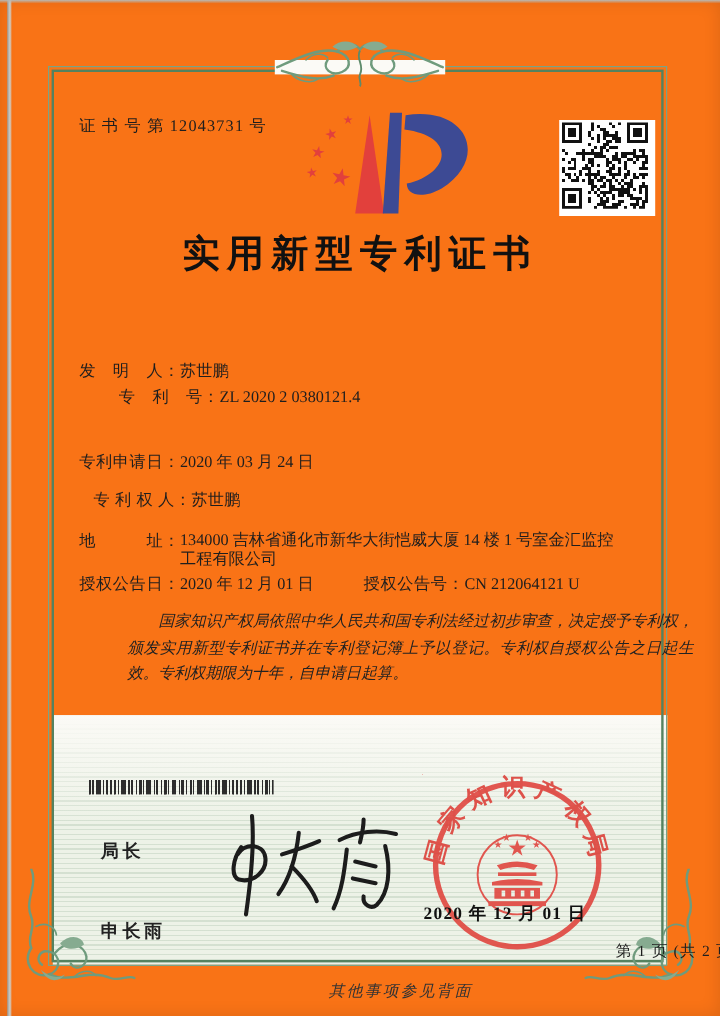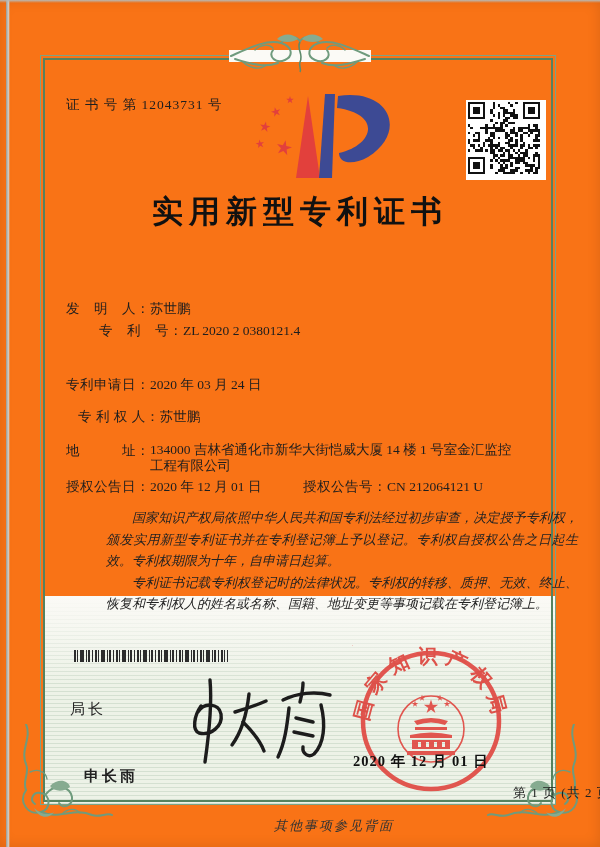--- a/index.html
+++ b/index.html
@@ -25,21 +25,21 @@
   .row .lab{letter-spacing:.5px;}
   .addr-val{display:inline-block;white-space:normal;width:372px;vertical-align:top;line-height:16px;}
   .grant2{position:absolute;left:237px;top:0;white-space:nowrap;}
   .paras{left:66px;top:507px;width:472px;font-size:13px;line-height:21.5px;
          font-style:italic;text-align:justify;color:#222;margin-left:40px;}
   .paras p{margin:0;text-indent:2em;}
   .barcode{left:74px;top:650px;width:154px;height:12px;opacity:.92;
         background-image:
           repeating-linear-gradient(90deg,#1c1c1c 0 2px,rgba(0,0,0,0) 2px 7px),
           repeating-linear-gradient(90deg,#1c1c1c 0 1px,rgba(0,0,0,0) 1px 3px);}
-  .issuer-title{left:70px;top:700px;font-size:15px;letter-spacing:3px;font-weight:normal;color:#222;}
+  .issuer-title{left:84px;top:700px;font-size:15px;letter-spacing:3px;font-weight:bold;color:#222;}
   .issuer-name{left:84px;top:727px;font-size:15px;letter-spacing:3px;font-weight:bold;color:#222;margin-top:40px;}
   .seal-date{left:353px;top:752px;font-size:14.5px;font-weight:bold;letter-spacing:1px;color:#111;}
   .page-num{left:16px;top:784px;width:100%;text-align:right;font-size:13px;letter-spacing:1px;}
   .back-note{left:0;top:817px;width:100%;text-align:center;font-size:13px;font-style:italic;
              letter-spacing:2px;color:#333;padding-left:34px;}
   svg{display:block;}
 </style>
 </head>
 <body>
 
@@ -418,21 +418,20 @@
   <div class="abs row" style="top:442px;">
     <span class="lab">地　　　址：</span><span class="addr-val">134000 吉林省通化市新华大街恺威大厦 14 楼 1 号室金汇监控工程有限公司</span>
   </div>
   <div class="abs row" style="top:478px;">
     <span class="lab">授权公告日：</span><span>2020 年 12 月 01 日</span>
     <span class="grant2"><span class="lab">授权公告号：</span><span>CN 212064121 U</span></span>
   </div>
 
   <div class="abs paras">
     <p>国家知识产权局依照中华人民共和国专利法经过初步审查，决定授予专利权，颁发实用新型专利证书并在专利登记簿上予以登记。专利权自授权公告之日起生效。专利权期限为十年，自申请日起算。</p>
-    <p>专利证书记载专利权登记时的法律状况。专利权的转移、质押、无效、终止、恢复和专利权人的姓名或名称、国籍、地址变更等事项记载在专利登记簿上。</p>
   </div>
 
   <div class="abs barcode"></div>
 
   <div class="abs issuer-title">局长</div>
   <div class="abs issuer-name">申长雨</div>
 
   <div class="abs" style="left:165px;top:672px;width:185px;height:95px;">
     <svg width="185" height="95" viewBox="0 0 185 95">
       <g stroke="#1c1c1c" stroke-width="3.4" fill="none" stroke-linecap="round" stroke-linejoin="round">

